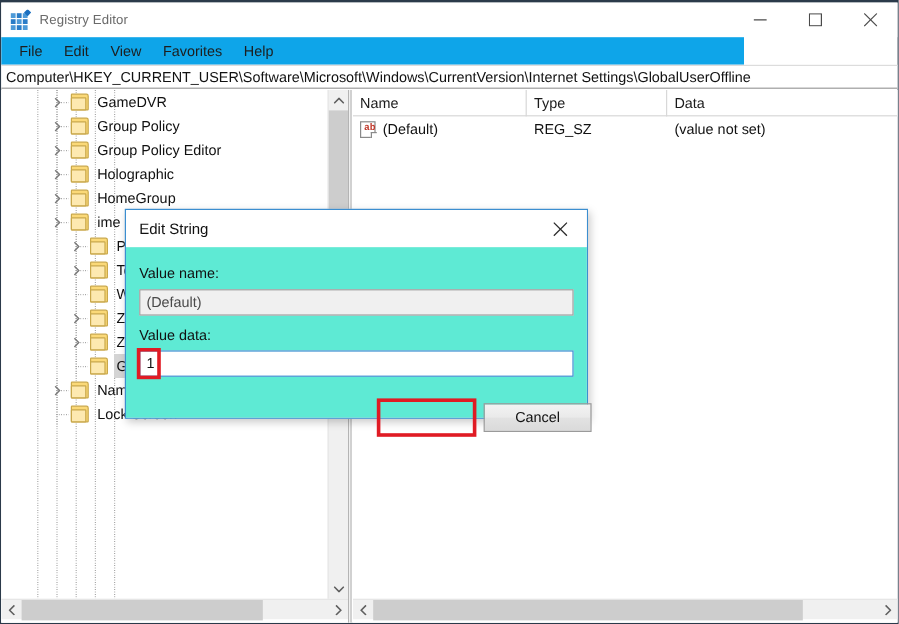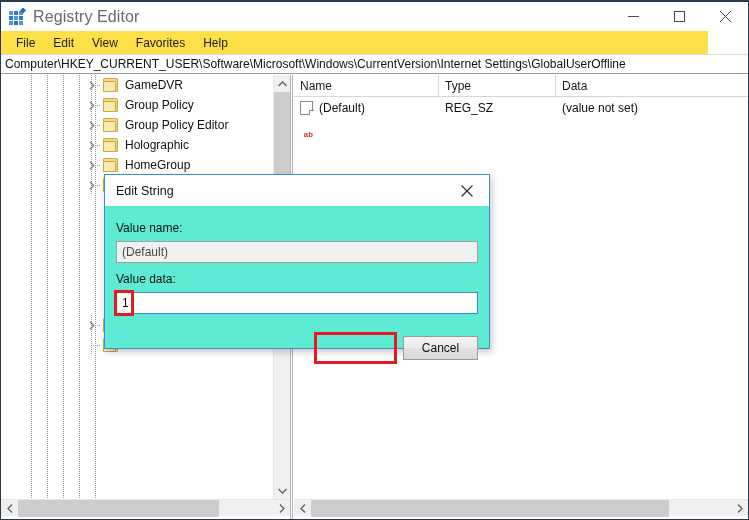--- a/index.html
+++ b/index.html
@@ -43,39 +43,39 @@
   }
   .app-icon .grid i { background: #2a7cc7; display: block; }
   .app-icon .grid i.lt { background: #4d9ad8; }
   .app-icon .spark {
     position: absolute; right: -1px; top: -1px;
     width: 6px; height: 6px;
     background: #1a6fc0;
     clip-path: polygon(50% 0%, 100% 50%, 50% 100%, 0% 50%);
   }
   .title-text {
-    font-size: 16px; color: #6a6a6a;
+    font-size: 11px; color: #6a6a6a;
     letter-spacing: .1px;
   }
   .wincontrols {
     position: absolute; right: 0; top: 0;
     height: 29px; display: flex;
   }
   .wc {
     width: 46px; height: 29px;
     display: flex; align-items: center; justify-content: center;
     color: #5a5a5a;
   }
   .wc svg { display: block; }
 
   
   .menubar {
     position: absolute; left: 0; top: 29px;
-    width: 707px; height: 23px;
-    background: #fde047;
+    width: 619px; height: 23px;
+    background: #0ea5e9;
     display: flex; align-items: center;
     padding-left: 6px;
   }
   .menu-item {
     font-size: 12px; color: #1d1d1d;
     padding: 3px 9px;
     white-space: nowrap;
   }
 
   
@@ -125,21 +125,21 @@
     position: absolute; left: 0; top: 0;
     width: 272px; height: 424px;
     overflow: hidden;
   }
   .tree-guides { position: absolute; left: 0; top: 0; width: 272px; height: 424px; }
   .tree-guides span {
     position: absolute; top: 0; width: 1px; height: 424px;
     background-image: linear-gradient(to bottom, #9a9a9a 1px, transparent 1px);
     background-size: 1px 2px;
   }
-  .tree-rows { position: absolute; left: 0; top: 0; width: 272px; padding-left: 44px; }
+  .tree-rows { position: absolute; left: 0; top: 0; width: 272px; }
   .trow {
     position: relative;
     height: 20px;
     display: flex; align-items: center;
     white-space: nowrap;
   }
   .trow .elbow {
     position: absolute; top: 0; height: 20px; width: 1px;
     background-image: linear-gradient(to bottom, #9a9a9a 1px, transparent 1px);
     background-size: 1px 2px;
@@ -226,21 +226,21 @@
     width: 13px; height: 14px;
     background: #ffffff;
     border: 1px solid #8a8a8a;
   }
   .ab-icon .ab {
     position: absolute; left: 0px; top: 1px;
     width: 13px; height: 9px;
     font-family: Liberation Mono, monospace;
     font-size: 8px; font-weight: bold;
     color: #c0392b;
-    text-align: right; line-height: 9px; margin-top: 28px;
+    text-align: right; line-height: 9px;
   }
   .ab-icon .fold {
     position: absolute; right: 0; bottom: 0;
     width: 5px; height: 5px;
     background: #ffffff;
     border-left: 1px solid #8a8a8a;
     border-top: 1px solid #8a8a8a;
   }
 
   
@@ -688,17 +688,17 @@
       </div>
 
       <span class="dlg-label" style="left:11px; top:66px;">Value data:</span>
       <div class="dlg-field editable" style="left:11px; top:86px; width:362px;">
         <span>1</span>
       </div>
       <div class="caret-highlight" style="left:9px; top:84px; width:20px; height:26px;"></div>
 
       <div class="btn-highlight" style="left:209px; top:126px; width:83px; height:32px;"></div>
 
-      <div class="dlg-btn" style="left:298px; top:130px; width:75px;">Cancel</div>
+      <div class="dlg-btn" style="left:298px; top:130px; width:90px;">Cancel</div>
     </div>
   </div>
 
 </div>
 
 </body></html>

